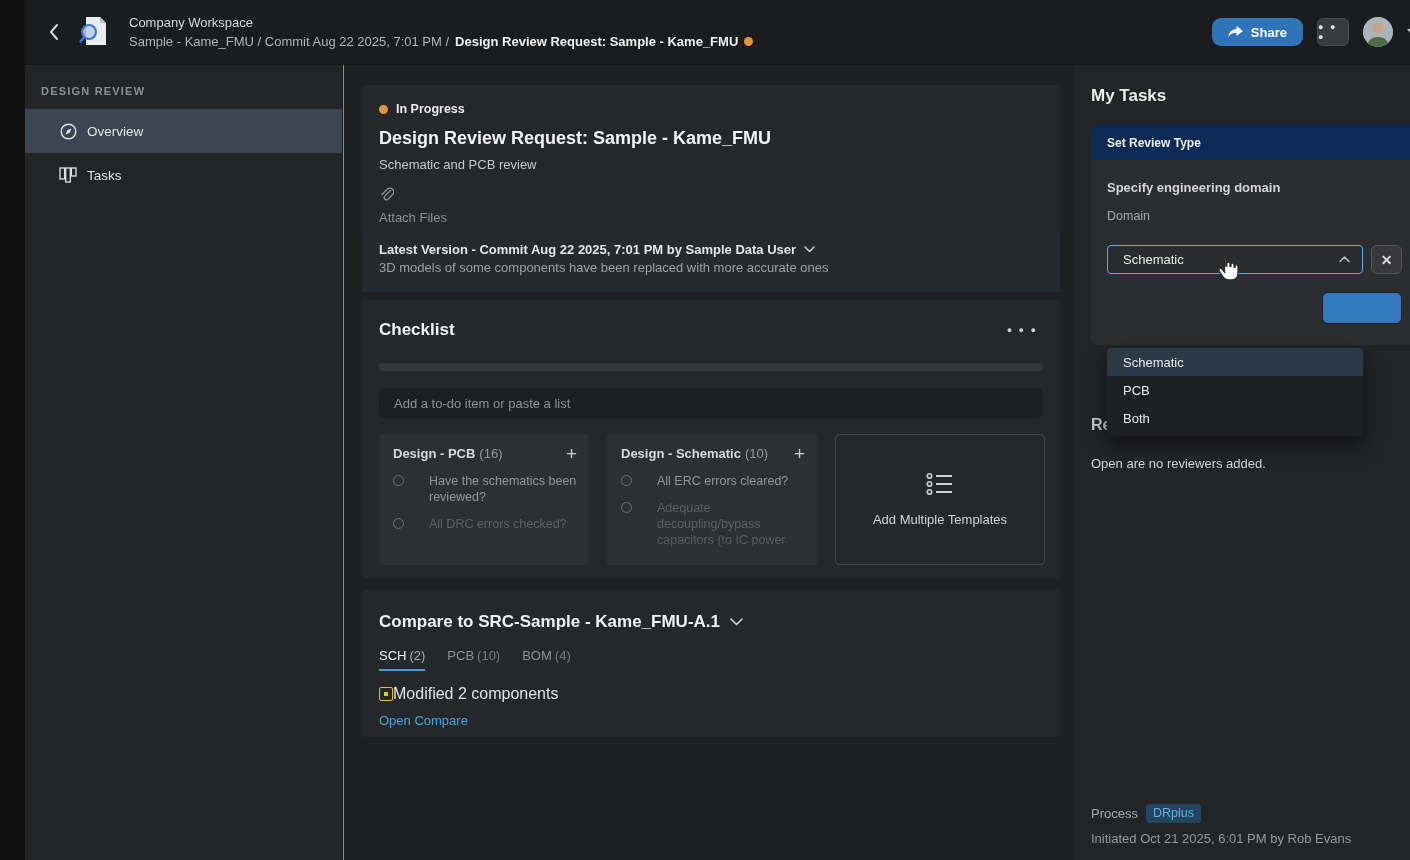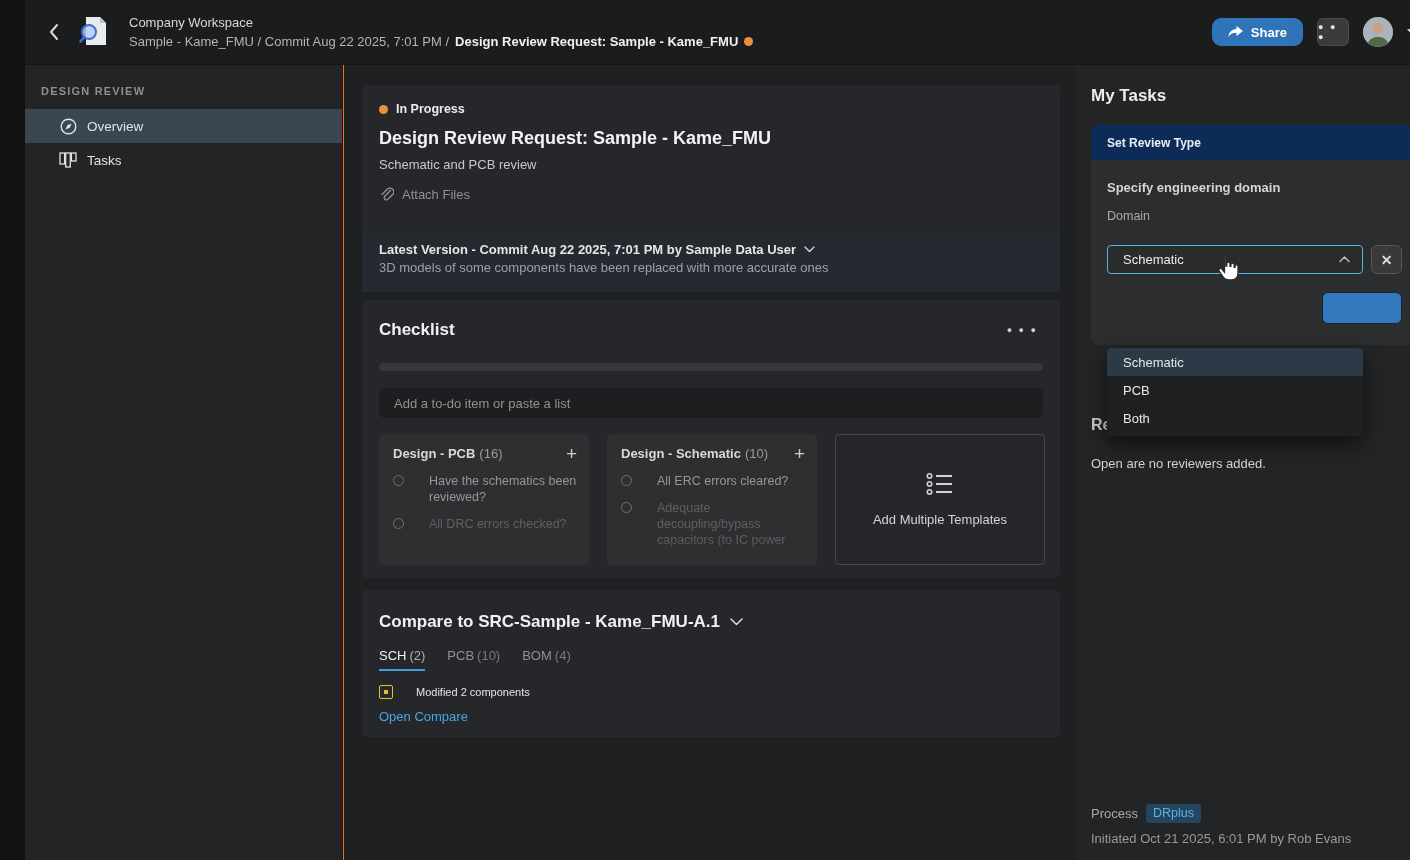--- a/index.html
+++ b/index.html
@@ -36,34 +36,34 @@
   .avatar { width:30px; height:30px; border-radius:50%; overflow:hidden; background:#9aa4ab; cursor:pointer; }
   .caret-down-small { width:0; height:0; border-left:5px solid transparent; border-right:5px solid transparent; border-top:6px solid #cfd0d1; cursor:pointer; }
   
   .sidebar {
     position:absolute; left:0; top:65px; width:318px; height:795px;
     background:#232425; border-right:1px solid #161717;
   }
   .sidebar-heading {
     padding:20px 16px 12px 16px; font-size:11px; letter-spacing:1.2px; color:#8d8f91; font-weight:700;
   }
-  .side-item { height:34px; display:flex; align-items:center; cursor:pointer; color:#e2e3e4; font-size:13.5px; }
+  .side-item { height:44px; display:flex; align-items:center; cursor:pointer; color:#e2e3e4; font-size:13.5px; }
   .side-item.selected { background:#3a4651; }
   .side-item .indent { width:16px; }
   .side-item .chev { width:18px; display:flex; align-items:center; justify-content:center; }
   .side-item .sicon { width:18px; height:18px; margin:0 6px 0 0; display:flex; align-items:center; justify-content:center; }
   .side-item .lbl { margin-left:4px; }
   
   .main { position:absolute; left:319px; top:65px; width:731px; height:795px; background:#1f2021; }
   .panel-card { position:absolute; left:18px; width:698px; background:#26272a; border-radius:4px; }
   .card-info { top:20px; height:207px; }
   .status-row { display:flex; align-items:center; gap:8px; padding:17px 16px 0 17px; font-size:12.5px; font-weight:700; color:#ececed; }
   .info-title { padding:12px 16px 0 17px; font-size:18px; font-weight:700; color:#f2f3f4; }
   .info-sub { padding:8px 16px 0 17px; font-size:13px; color:#c7c8c9; }
-  .attach-row { display:flex; align-items:center; gap:8px; padding:14px 16px 0 17px; color:#8f9193; font-size:13px; cursor:pointer; }
+  .attach-row { display:flex; gap:8px; padding:14px 16px 0 17px; color:#8f9193; font-size:13px; cursor:pointer;flex-direction:column; }
   .version-banner { position:absolute; left:0; right:0; bottom:0; height:60px; background:#242a2f; padding:10px 17px; }
   .version-title { display:flex; align-items:center; gap:8px; font-size:13px; font-weight:700; color:#e4e6e8; cursor:pointer; }
   .version-desc { margin-top:3px; font-size:13px; color:#9da1a5; }
   .card-checklist { top:235px; height:278px; }
   .checklist-head { display:flex; align-items:center; justify-content:space-between; padding:20px 16px 0 17px; }
   .checklist-title { font-size:17px; font-weight:700; color:#f0f1f2; }
   .kebab { color:#cfcfcf; font-size:9px; letter-spacing:2px; cursor:pointer; padding:4px 6px; }
   .progress-track { position:absolute; left:17px; right:17px; top:63px; height:8px; border-radius:4px; background:#35373a; }
   .todo-input {
     position:absolute; left:17px; right:17px; top:88px; height:30px; background:#1d1e1f;
@@ -83,21 +83,21 @@
   .tpl-add { width:210px; height:131px; background:transparent; border:1px solid #47484a; border-radius:4px; display:flex; flex-direction:column; align-items:center; justify-content:center; gap:16px; cursor:pointer; }
   .tpl-add-label { font-size:13px; color:#d2d3d4; }
   .card-compare { top:525px; height:147px; }
   .compare-title-row { display:flex; align-items:center; gap:10px; padding:22px 16px 0 17px; cursor:pointer; }
   .compare-title { font-size:17px; font-weight:700; color:#f0f1f2; }
   .compare-tabs { display:flex; gap:22px; padding:16px 16px 0 17px; }
   .ctab { font-size:13px; color:#8f9193; padding-bottom:6px; cursor:pointer; }
   .ctab .cnt { color:#787a7c; margin-left:3px; }
   .ctab.active { color:#f0f1f2; border-bottom:2px solid #3b9fd8; }
   .ctab.active .cnt { color:#aeb0b2; }
-  .modified-row { display:flex; align-items:center; gap:23px; padding:14px 16px 0 17px; font-size:11px; color:#e2e3e4; }
+  .modified-row { display:flex; align-items:center; gap:0; padding:14px 16px 0 17px; font-size:16px; color:#e2e3e4; }
   .mod-icon { width:14px; height:14px; border:1.5px solid #e4c030; border-radius:2px; display:flex; align-items:center; justify-content:center; }
   .mod-icon i { width:4px; height:4px; background:#e4c030; display:block; }
   .open-compare { padding:10px 16px 0 17px; font-size:13px; color:#45a7e0; cursor:pointer; width:fit-content; }
   
   .tasks { position:absolute; left:1050px; top:65px; width:360px; height:795px; background:#232426; }
   .tasks-title { padding:21px 16px 0 16px; font-size:17px; font-weight:700; color:#eceded; }
   .task-card { position:absolute; left:16px; top:60px; width:326px; border-radius:6px; }
   .task-card-header { height:35px; background:#0d2b57; border-radius:6px 6px 0 0; display:flex; align-items:center; padding:0 16px; font-size:12px; font-weight:700; color:#e9eef5; }
   .task-card-body { height:185px; background:#2c2d2f; border-radius:0 0 6px 6px; position:relative; }
   .task-section-label { padding:20px 16px 0 16px; font-size:13px; font-weight:700; color:#d4d5d6; }

